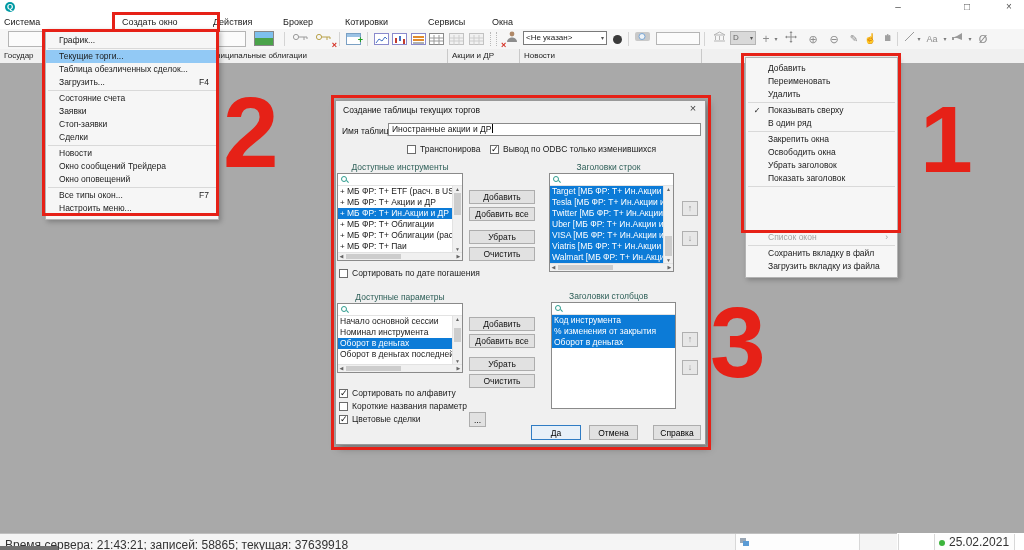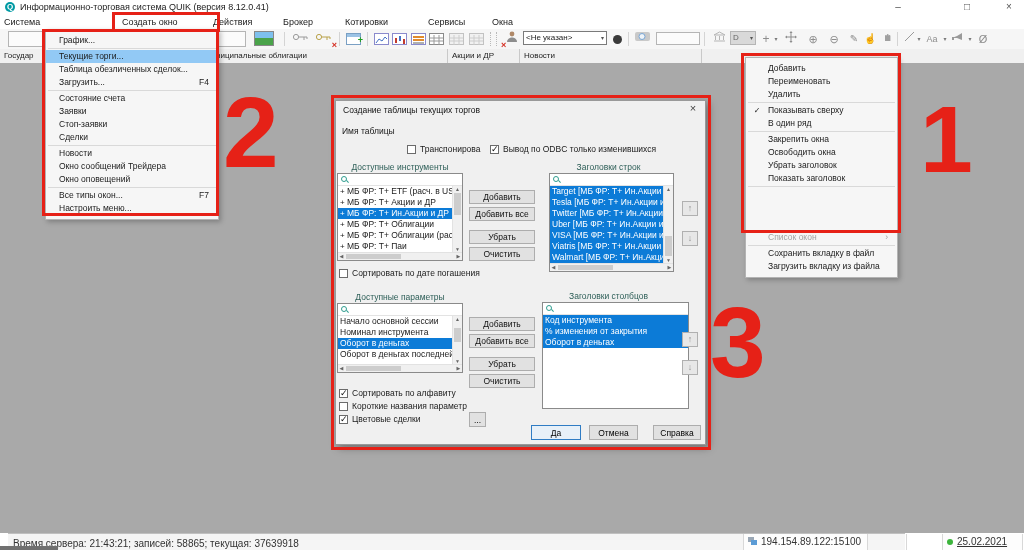--- a/index.html
+++ b/index.html
@@ -37,26 +37,26 @@
   .ovl-x{position:absolute;right:-3px;bottom:-3px;color:#d42a1e;font-weight:bold;font-size:9px;line-height:9px;}
   .caret-sm{font-size:6px;color:#7a7a7a;width:8px;}
   
   #tabbar{position:absolute;top:49px;left:0;width:1024px;height:14px;background:#f0f0f0;border-bottom:1px solid #cfcfcf;display:flex;}
   .tab{height:14px;line-height:13px;font-size:8px;color:#222;border-right:1px solid #c9c9c9;
        padding-left:4px;box-sizing:border-box;overflow:hidden;white-space:nowrap;flex:none;}
   .tab:nth-child(1){width:215px}.tab:nth-child(2){width:233px;padding-left:1px}.tab:nth-child(3){width:72px}
   .tab:nth-child(4){width:182px}.tab:nth-child(5){width:180px}.tab:nth-child(6){width:54px}
   
   #workspace{position:absolute;top:63px;left:0;width:1024px;height:470px;background:#a9a9a9;}
-  #statusbar{position:absolute;top:533px;left:0;width:897px;height:17px;background:#f5f5f5;border-top:1px solid #c0c0c0;font-size:10px;color:#333;margin-left:8px;}
+  #statusbar{position:absolute;top:533px;left:0;width:897px;height:17px;background:#f5f5f5;border-top:1px solid #c0c0c0;font-size:12px;color:#333;}
   .sb-left{position:absolute;left:5px;top:4px;white-space:nowrap;}
   .sb-cell{position:absolute;top:0;height:16px;line-height:16px;border-left:1px solid #d8d8d8;padding-left:4px;box-sizing:border-box;}
   #sb-ip{left:735px;width:124px;background:#fdfdfd;}
   #sb-c1{left:859px;width:39px;}#sb-c2{left:898px;width:36px;}
-  #sb-date{left:934px;width:81px;border-right:1px solid #d8d8d8;background:#fdfdfd;text-decoration:underline;}
+  #sb-date{left:934px;width:81px;border-right:1px solid #d8d8d8;background:#fdfdfd;}
   .gdot{display:inline-block;width:6px;height:6px;border-radius:50%;background:#3cb43c;margin-right:4px;vertical-align:middle;}
   #sb-dark{position:absolute;left:0;top:546px;width:58px;height:4px;background:#707070;}
   
   .menu{position:absolute;background:#f6f6f6;border:1px solid #b3b3b3;box-shadow:2px 2px 5px rgba(0,0,0,.25);
         padding:4px 0;box-sizing:border-box;z-index:20;}
   #create-menu{left:45px;top:29px;width:174px;}
   #context-menu{left:745px;top:57px;width:153px;}
   .mi{height:13px;line-height:13px;font-size:8.5px;display:flex;}
   .mi .mc{width:13px;text-align:center;font-size:8px;flex:none;color:#222;}
   #context-menu .mc{width:22px;}
@@ -110,21 +110,20 @@
   .rednum{position:absolute;color:#e62117;font-weight:bold;font-size:100px;line-height:1;z-index:31;pointer-events:none;}
   #num1{left:920px;top:92px;font-size:95px;}
   #num2{left:223px;top:82px;}
   #num3{left:710px;top:292px;}
 </style>
 </head>
 <body>
 
 <div id="titlebar">
   <div class="app-icon">Q</div>
-  <div class="app-title">Информационно-торговая система QUIK (версия 8.12.0.41)</div>
   <div class="winctl" id="btn-min">–</div>
   <div class="winctl" id="btn-max">□</div>
   <div class="winctl" id="btn-close">×</div>
 </div>
 
 <div id="menubar">
     <span class="mb-item">Система</span>
     <span class="mb-item">Создать окно</span>
     <span class="mb-item">Действия</span>
     <span class="mb-item">Брокер</span>
@@ -423,20 +422,23 @@
       <span class="ml">Загрузить вкладку из файла</span>
       <span class="ms"></span>
     </div>
   </div>
 
 <div id="dialog">
   <div class="dabs dlg-title">Создание таблицы текущих торгов</div>
   <div class="dabs dlg-close">×</div>
 
   <div class="dabs" style="left:6px;top:25px">Имя таблицы</div>
+  <div class="dabs tinput" style="left:52px;top:22px;width:313px;height:13px">
+    <span>Иностранные акции и ДР</span><span class="tcaret"></span>
+  </div>
 
   <div class="dabs cb" style="left:71px;top:43px">
     <span class="cbbox"></span>
     <span>Транспонирова</span>
   </div>
   <div class="dabs cb" style="left:154px;top:43px">
     <span class="cbbox">✓</span>
     <span>Вывод по ODBC только изменившихся</span>
   </div>
 
@@ -523,21 +525,21 @@
   </div>
 
   <div class="dabs btncol" style="left:133px;top:216px">
       <button class="dbtn">Добавить</button>
       <button class="dbtn">Добавить все</button>
       <button class="dbtn">Убрать</button>
       <button class="dbtn">Очистить</button>
     </div>
 
   <div class="dabs dlg-label" style="left:205px;top:190px;width:135px">Заголовки столбцов</div>
-  <div class="dabs lb" style="left:206px;top:201px;width:147px;height:107px">
+  <div class="dabs lb" style="left:215px;top:201px;width:125px;height:107px">
     <div class="search"></div>
     <div class="rows">
         <div class="lbr sel"><span>Код инструмента</span></div>
         <div class="lbr sel"><span>% изменения от закрытия</span></div>
         <div class="lbr sel"><span>Оборот в деньгах</span></div>
       </div>
   </div>
   <div class="dabs arrowbtn" style="left:346px;top:231px">↑</div>
   <div class="dabs arrowbtn" style="left:346px;top:259px">↓</div>
 

